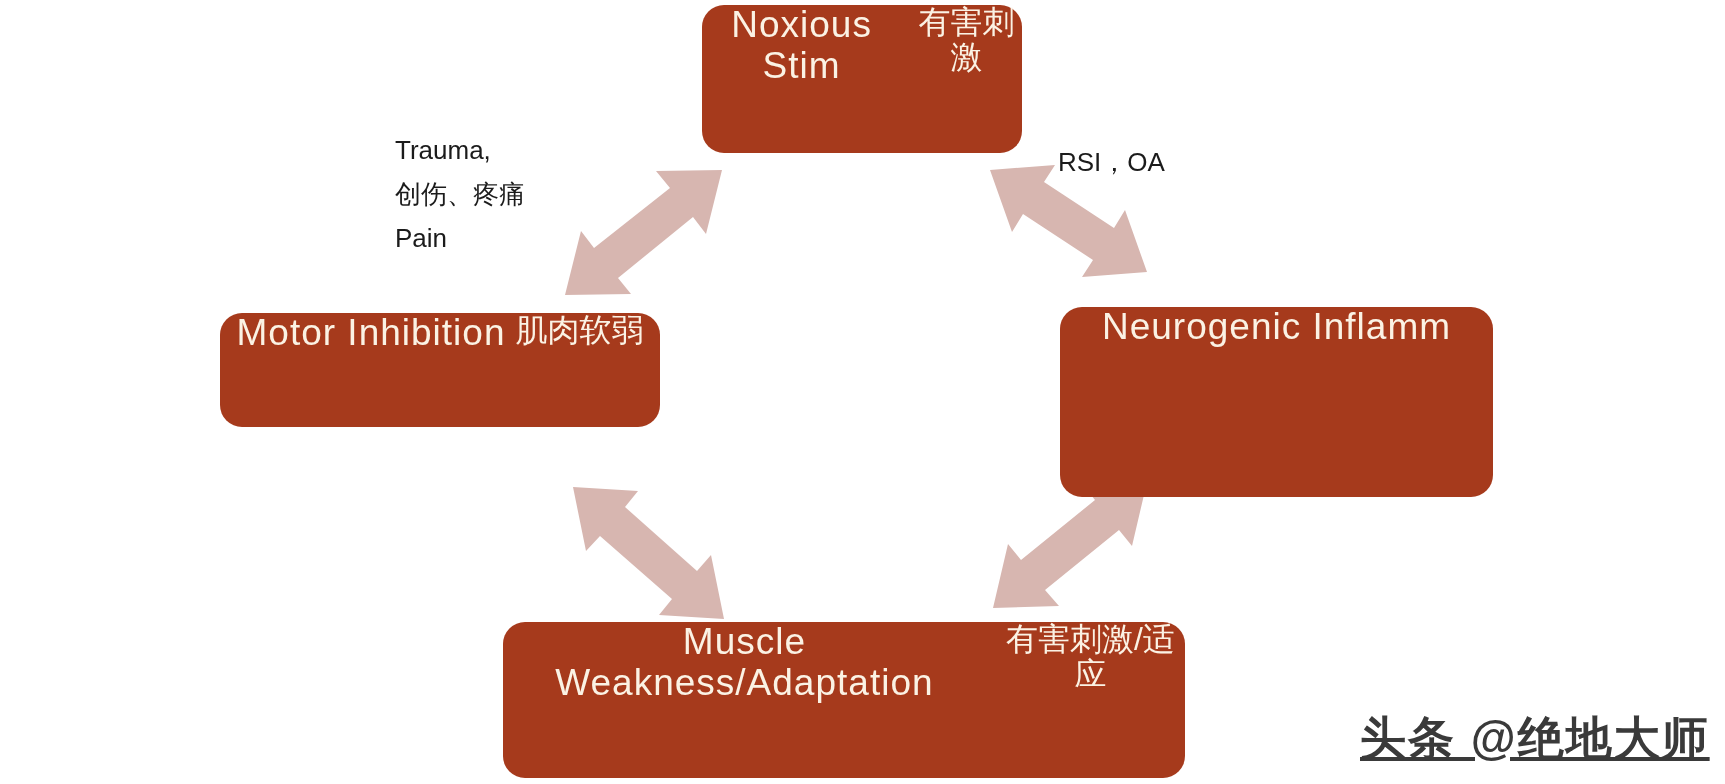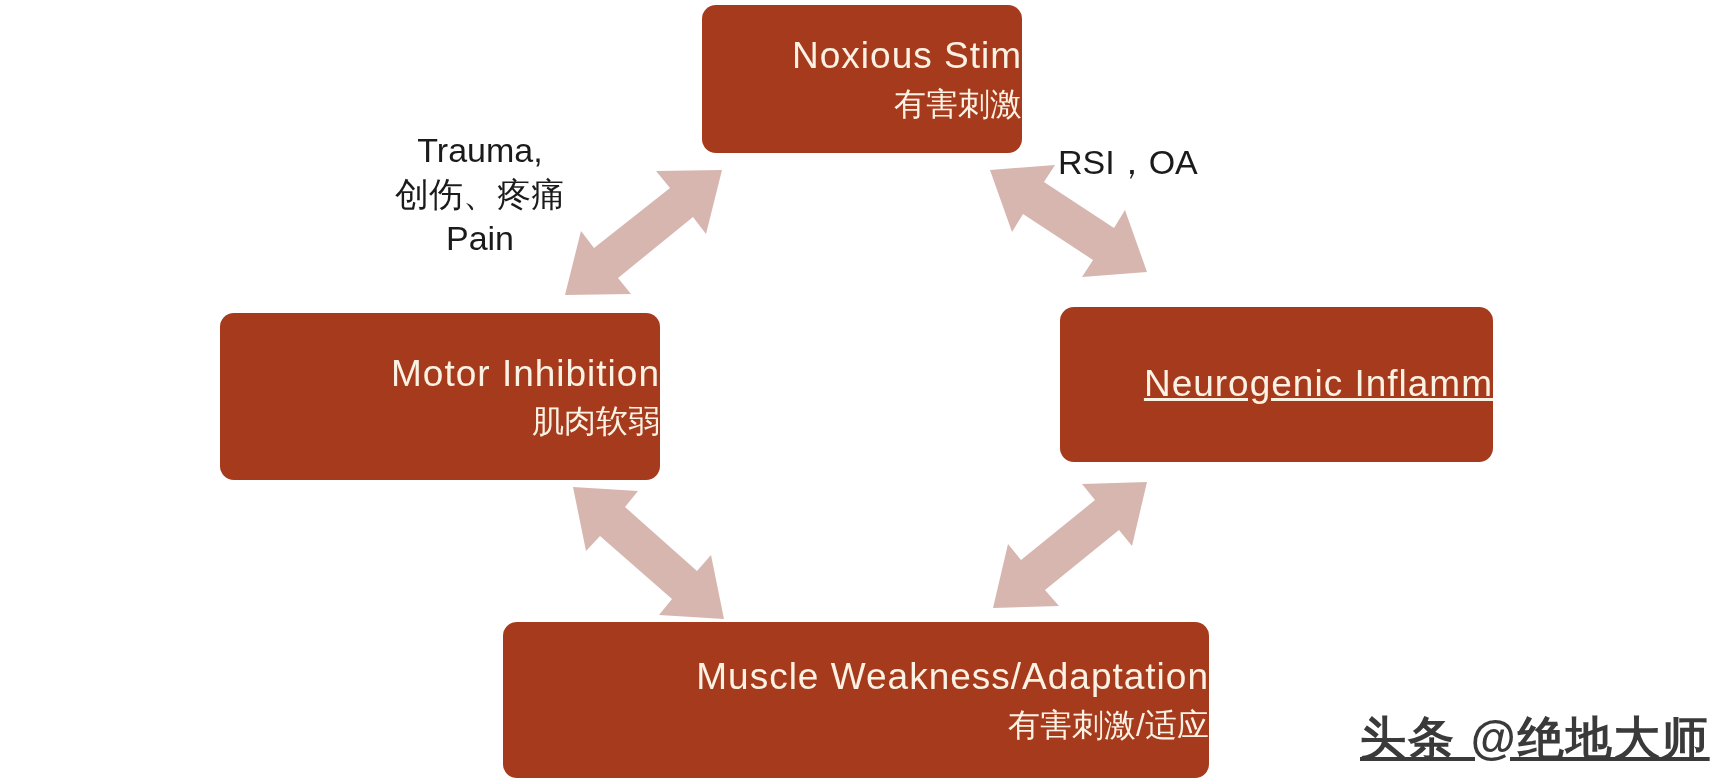--- a/index.html
+++ b/index.html
@@ -13,42 +13,40 @@
   }
   #arrow-layer {
     position: absolute;
     left: 0; top: 0;
     width: 1725px; height: 784px;
   }
   .arrow { fill: var(--arrow, #D7B6B0); }
   .node {
     position: absolute;
     background: var(--box, #A63A1C);
-    border-radius: 14px;
+    border-radius: 22px;
     color: var(--box-text, #FBF2E4);
     display: flex;
-    flex-direction: column;
-    align-items: flex-end;
+    align-items: flex-start;
     justify-content: center;
     text-align: center;
     gap: 10px;
   }
   .node .en { font-size: 37px; letter-spacing: 1px; line-height: 1.1; }
   .node .zh { font-size: 32px; line-height: 1.1; }
   #node-top    { left: 702px; top: 5px;   width: 320px; height: 148px; }
-  #node-left   { left: 220px; top: 313px; width: 440px; height: 167px; }
-  #node-right  { left: 1060px; top: 307px; width: 433px; height: 155px; text-decoration: underline; }
-  #node-bottom { left: 503px; top: 622px; width: 682px; height: 156px; padding-left: 24px; }
+  #node-left   { left: 220px; top: 313px; width: 440px; height: 114px; }
+  #node-right  { left: 1060px; top: 307px; width: 433px; height: 190px; }
+  #node-bottom { left: 503px; top: 622px; width: 682px; height: 156px; }
   .free-label {
     position: absolute;
     color: var(--label-text, #1B1B1B);
-    font-size: 34px;
+    font-size: 26px;
     line-height: 44px;
     white-space: nowrap;
-    text-align: center;
   }
   #label-trauma { left: 395px; top: 128px; }
   #label-rsi    { left: 1058px; top: 140px; }
   #watermark {
     position: absolute;
     left: 1360px; top: 708px;
     font-size: 46px;
     font-weight: bold;
     color: var(--watermark-text, #3A3A3A);
     letter-spacing: 2px;

